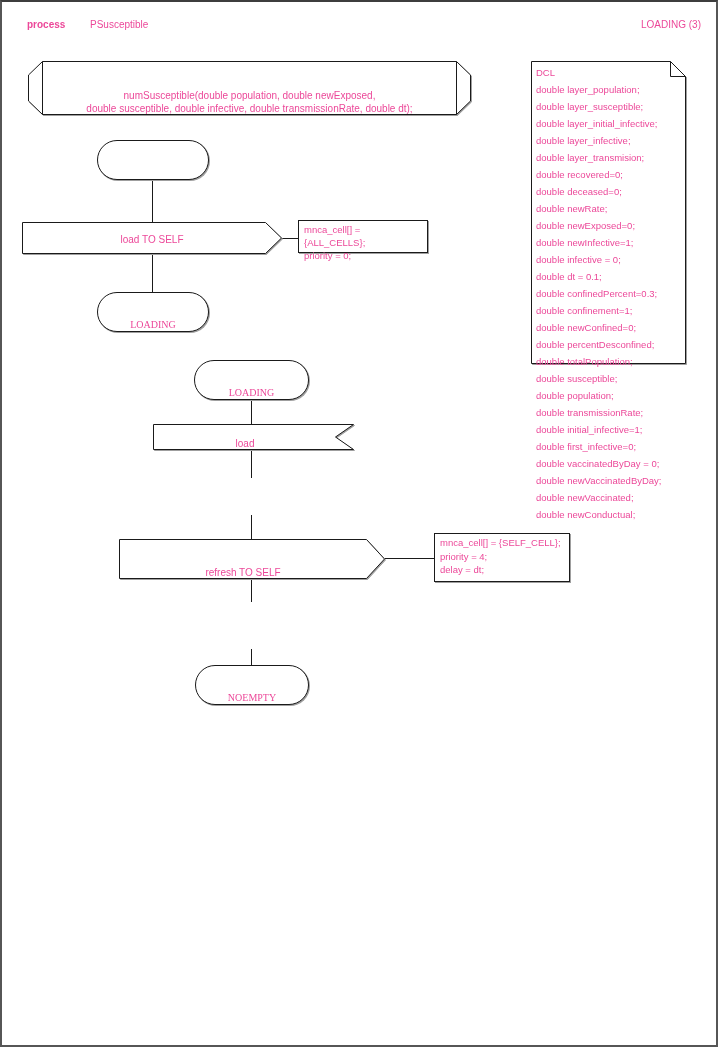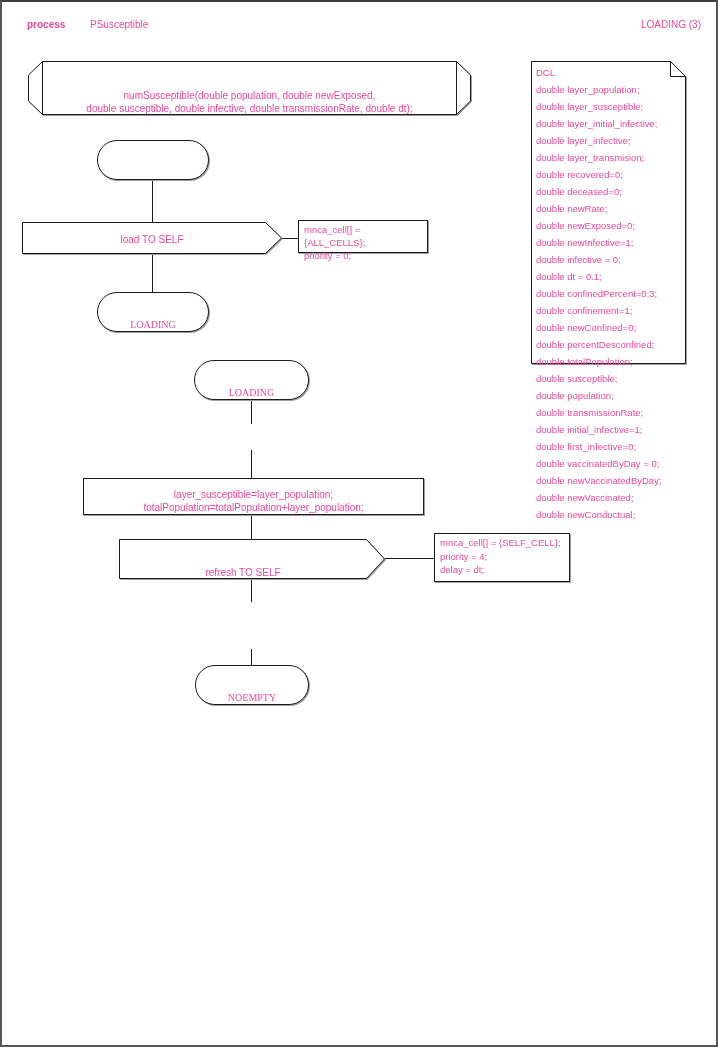--- a/index.html
+++ b/index.html
@@ -117,25 +117,27 @@
   </div>
 
   <div class="abs state center" style="left:95px;top:290px;width:110px;height:38px;">
     <span class="txt lbl">LOADING</span>
   </div>
 
   <div class="abs state center" style="left:192px;top:358px;width:113px;height:38px;">
     <span class="txt lbl">LOADING</span>
   </div>
 
+  <div class="abs" style="left:151px;top:422px;width:201px;height:26px;">
+    <svg class="shape-svg" viewBox="0 0 201 26" preserveAspectRatio="none">
+      <path d="M0.5,0.5 H200.5 L182.5,13 L200.5,25.5 H0.5 Z"></path>
+    </svg>
+    <div class="abs center txt lbl" style="left:0;top:0;width:184px;height:26px;">load</div>
+  </div>
 
-  <div class="abs rectbox center" style="left:81px;top:476px;width:339px;height:35px;">
-    <div class="txt lbl" style="text-align:center;">layer_susceptible=layer_population;
-totalPopulation=totalPopulation+layer_population;</div>
-  </div>
 
   <div class="abs" style="left:117px;top:537px;width:266px;height:40px;">
     <svg class="shape-svg" viewBox="0 0 266 40" preserveAspectRatio="none">
       <path d="M0.5,0.5 H247.5 L265.5,20 L247.5,39.5 H0.5 Z"></path>
     </svg>
     <div class="abs center txt lbl" style="left:0;top:0;width:248px;height:40px;">refresh TO SELF</div>
   </div>
 
   <div class="abs annbox" style="left:432px;top:531px;width:124px;height:43px;">
     <div class="txt small" style="line-height:13.5px;">mnca_cell[] = {SELF_CELL};

